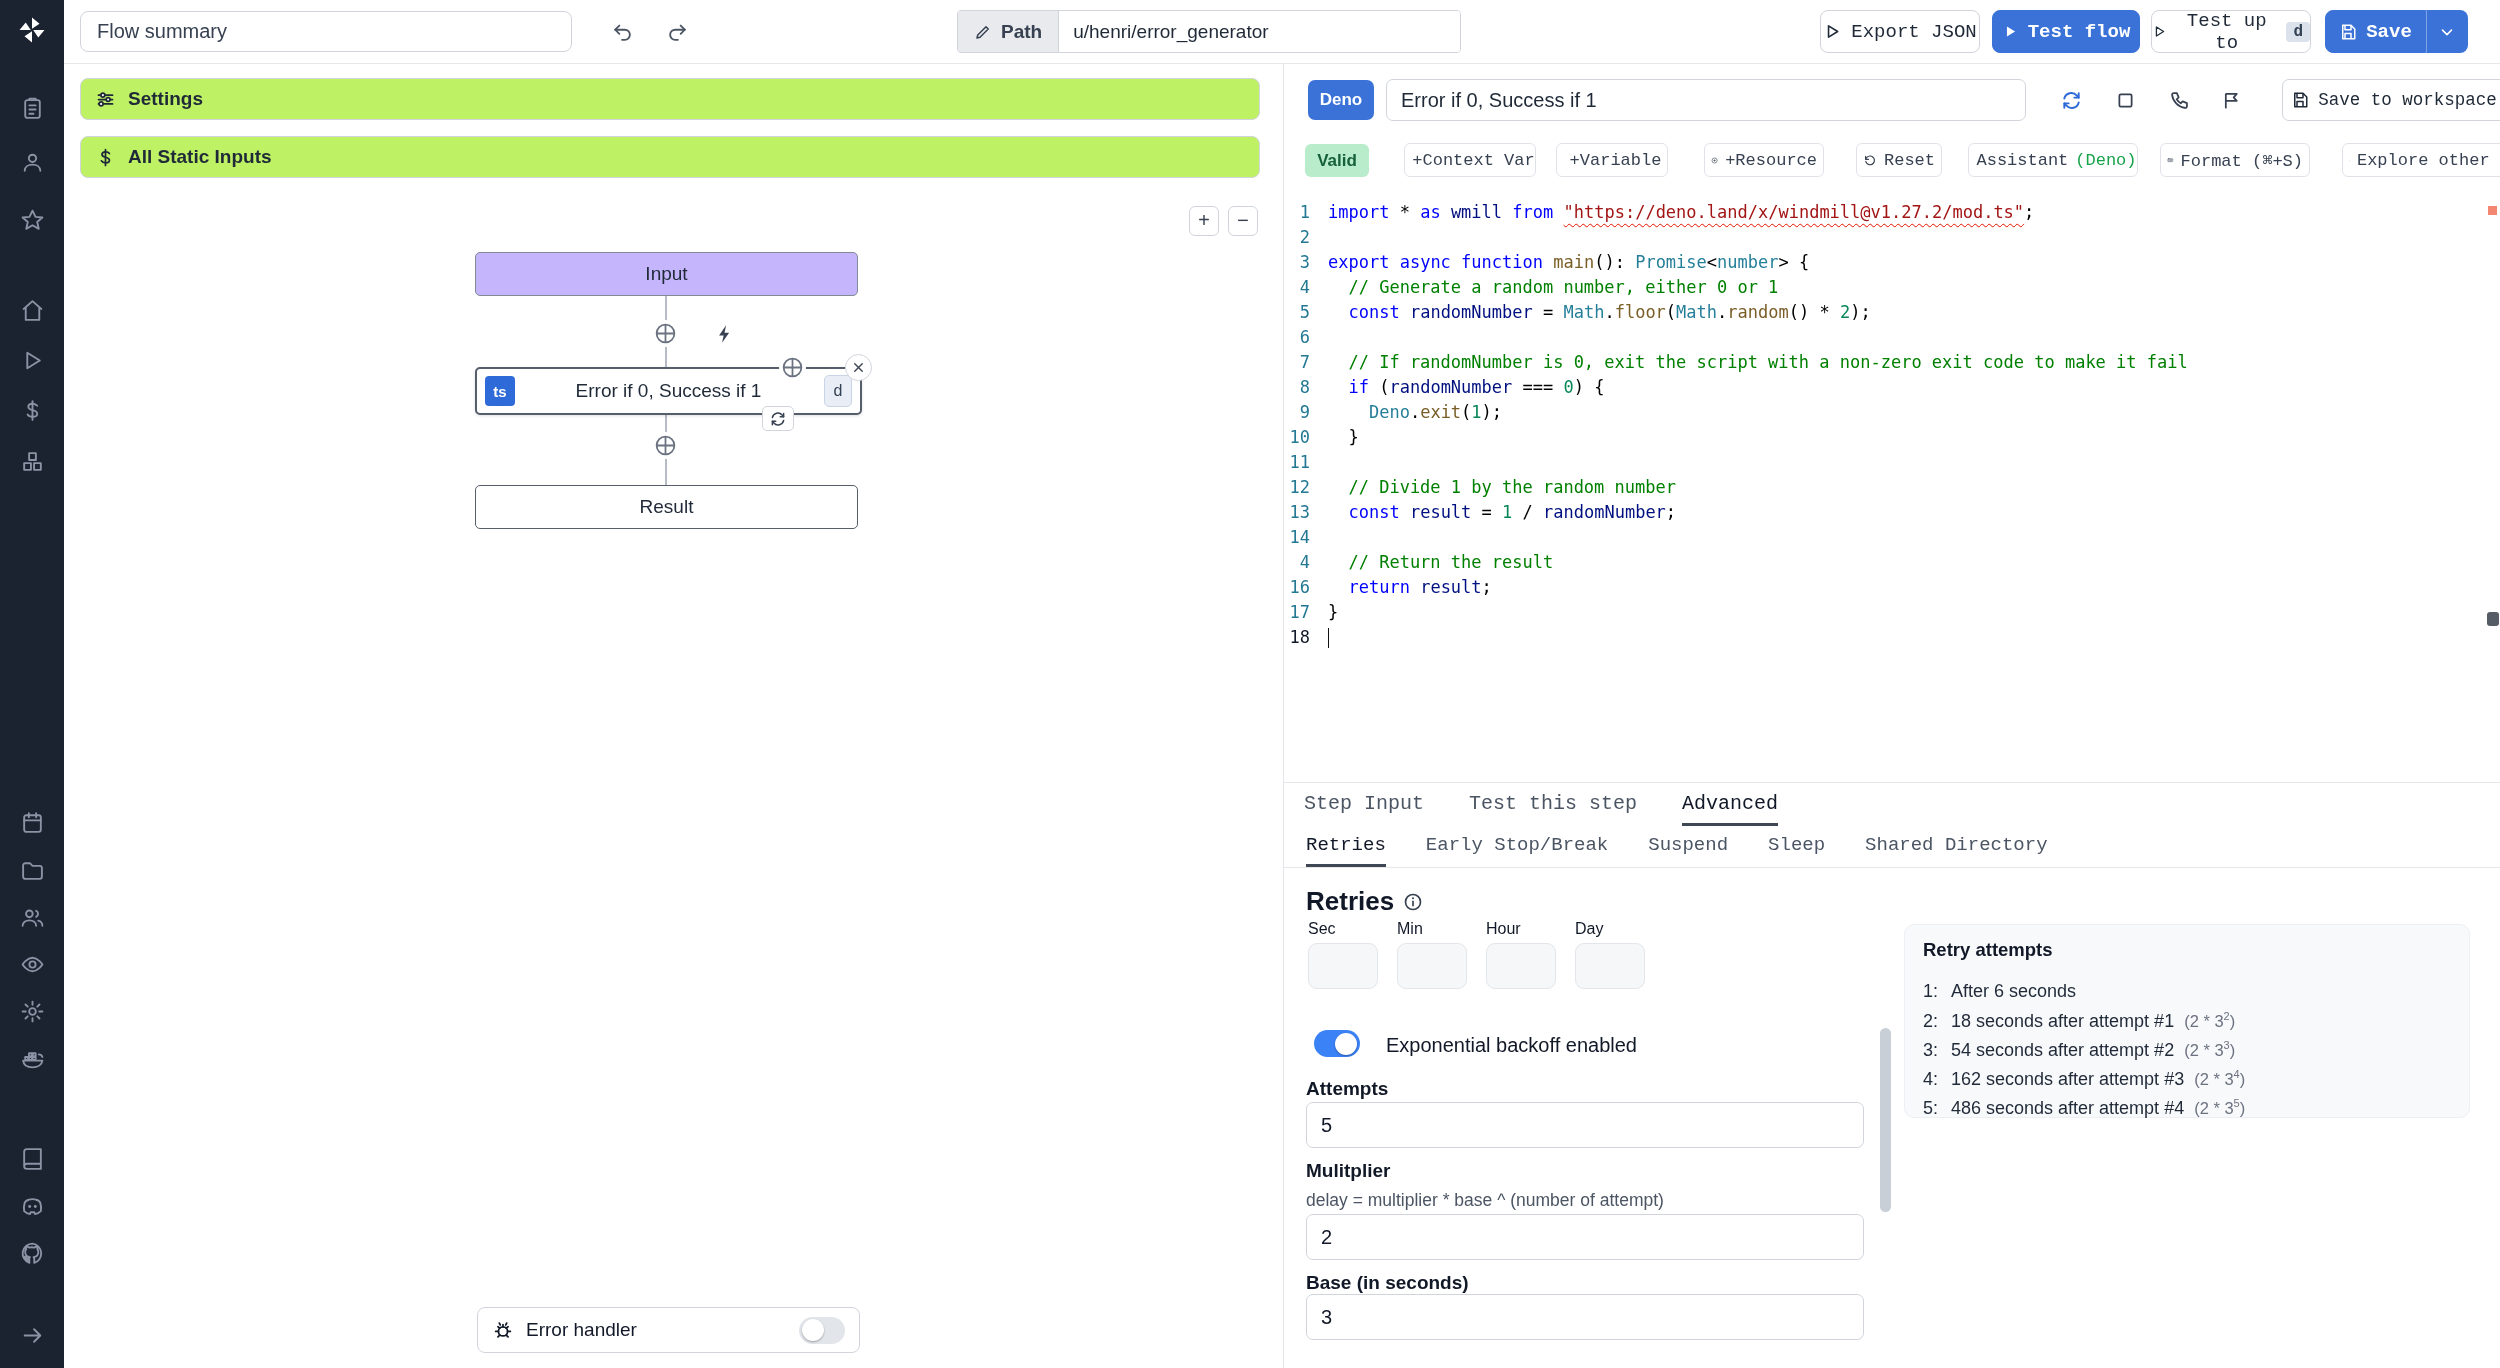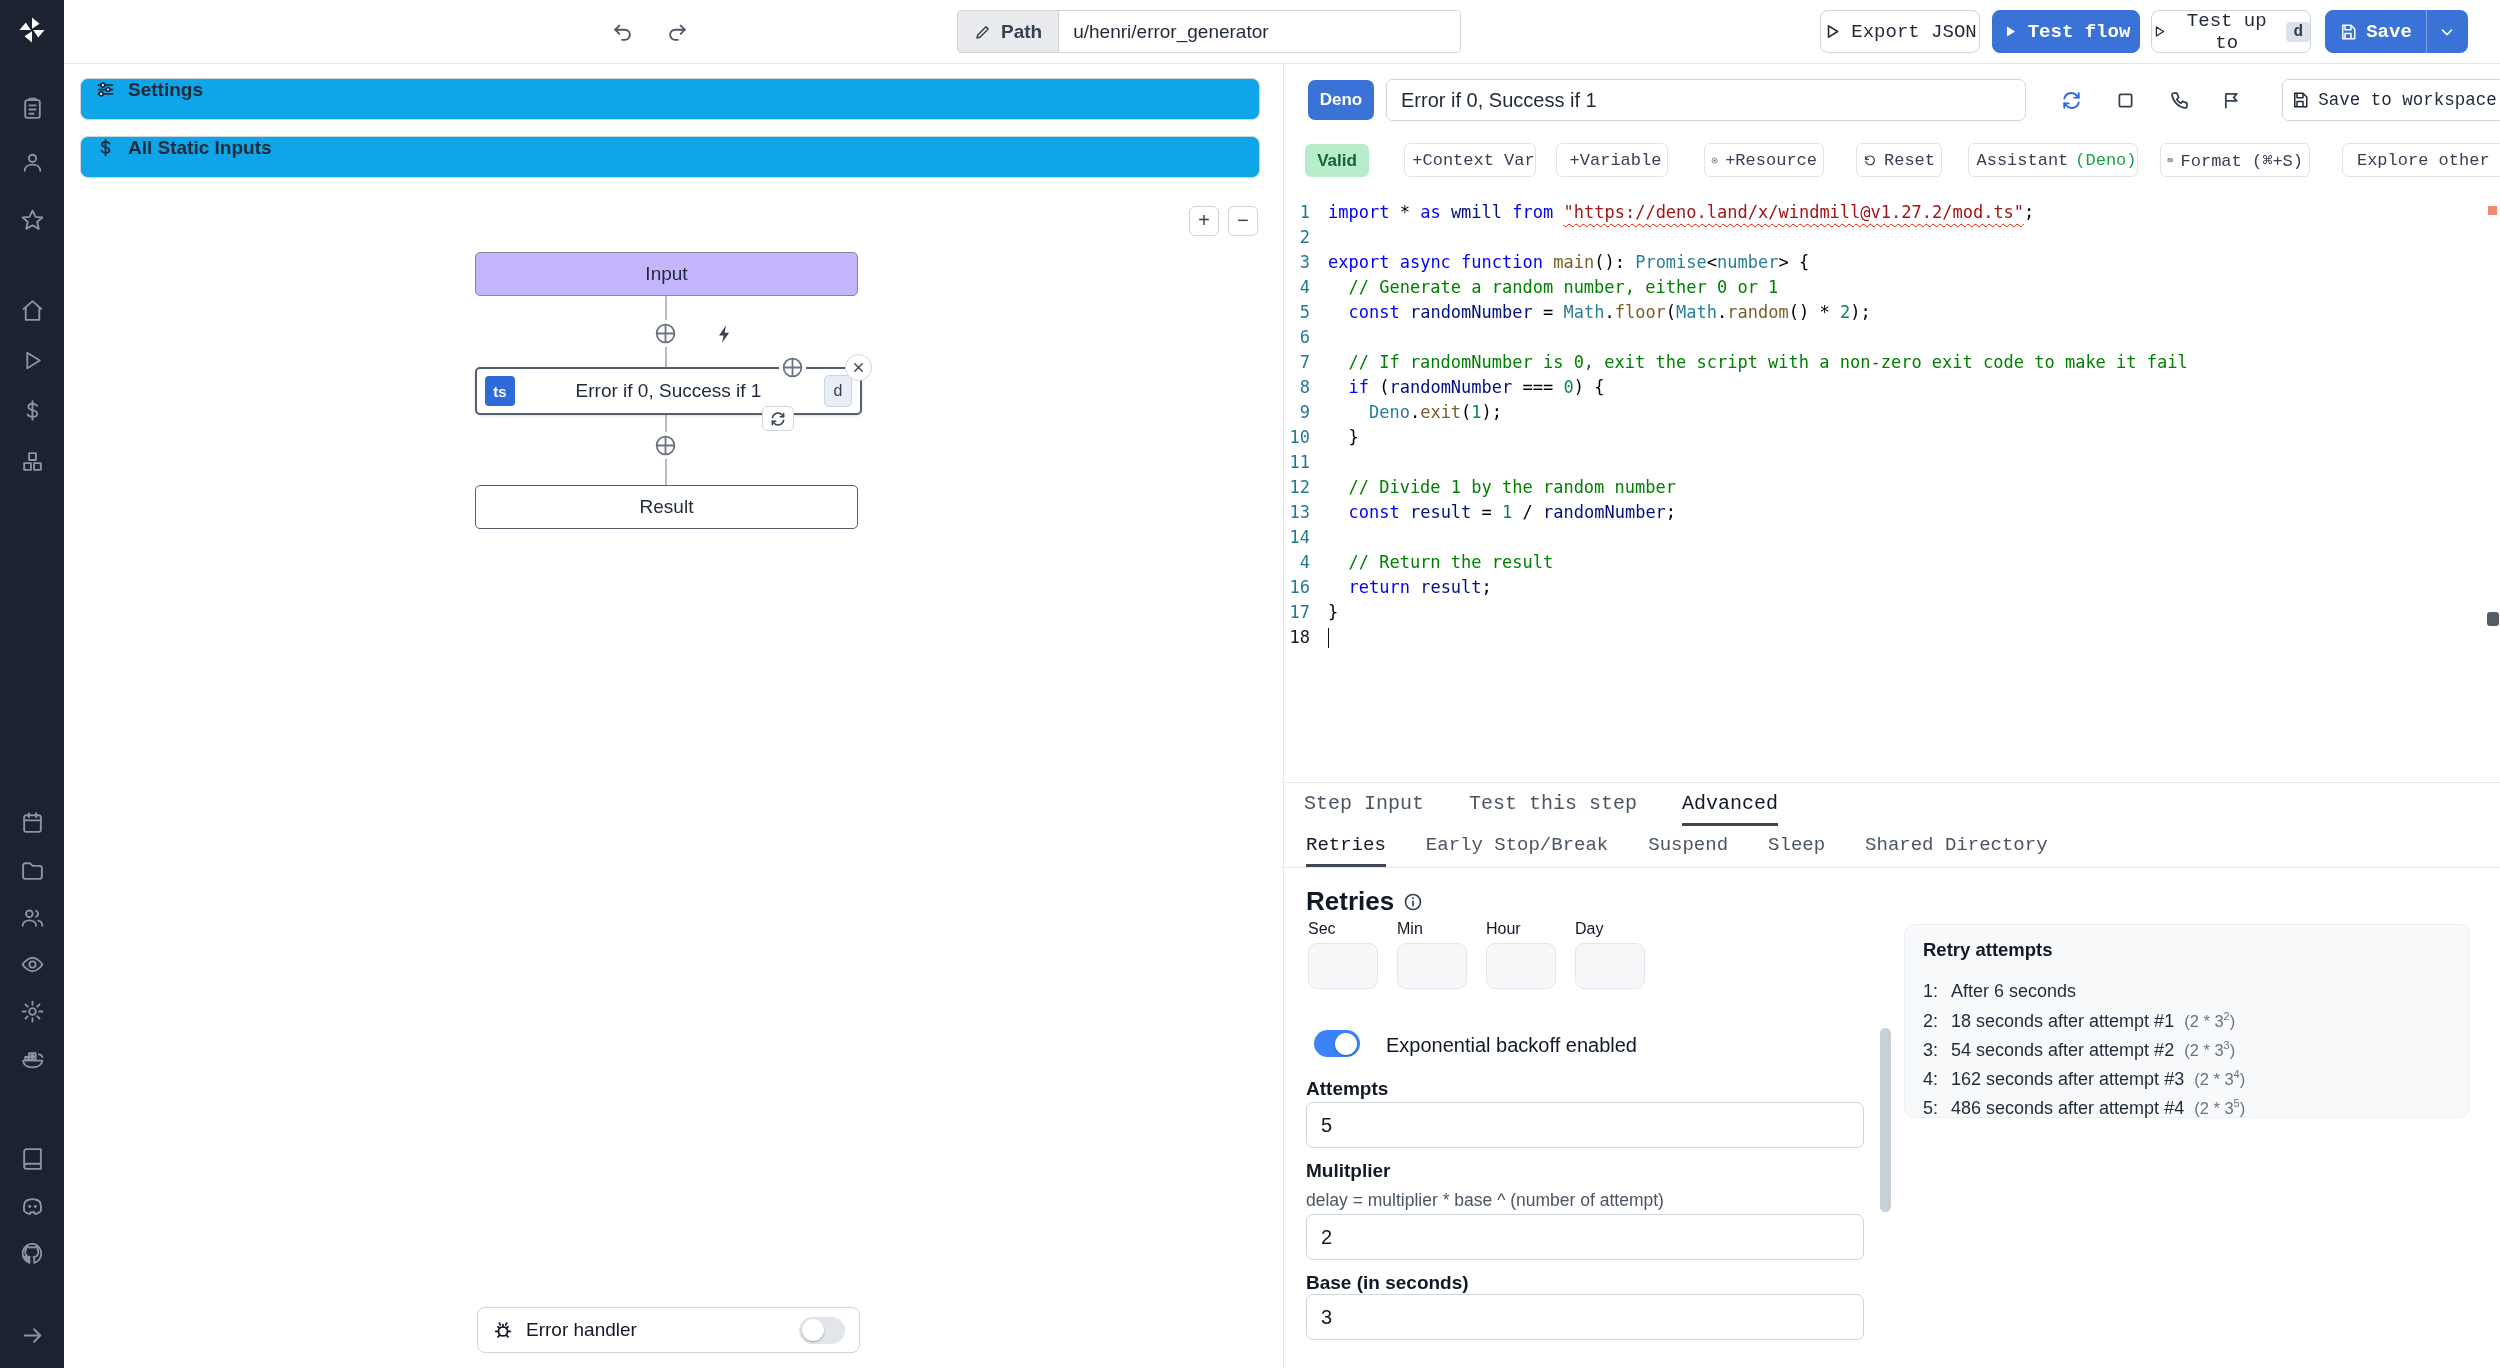--- a/index.html
+++ b/index.html
@@ -41,21 +41,21 @@
   #test-flow{left:1928px;width:148px}
   #test-upto{left:2087px;width:160px}
   .kbd{background:#dbe2ec;color:#334155;border-radius:4px;padding:1px 7px;font-size:16px;font-weight:600}
   #save-group{position:absolute;left:2261px;top:10px;height:43px;display:flex}
   #save-main{position:static;height:100%;border-radius:8px 0 0 8px;width:101px}
   #save-caret{position:static;height:100%;border-radius:0 8px 8px 0;width:42px;border-left:1px solid rgba(255,255,255,.35)}
 
   
   #flow-panel{position:absolute;left:64px;top:64px;width:1220px;height:1304px;background:#fff;border-right:1px solid var(--border-light)}
   .collapse-box{position:absolute;left:16px;width:1180px;height:42px;border:1px solid var(--border);border-radius:8px;
-    display:flex;align-items:flex-start;gap:12px;padding:0 14px;font-size:19px;font-weight:600;color:#1f2937;background:#0ea5e9}
+    display:flex;align-items:center;gap:12px;padding:0 14px;font-size:19px;font-weight:600;color:#1f2937;background:#bef264}
   #settings-box{top:14px}
   #static-box{top:72px}
   .zoom-btn{position:absolute;top:142px;width:30px;height:30px;border:1px solid var(--border);border-radius:6px;
     background:#fff;display:flex;align-items:center;justify-content:center;font-size:20px;color:#374151}
   #zoom-in{left:1125px}#zoom-out{left:1164px}
   .connector{position:absolute;left:601px;width:2px;background:#b6bcc5}
   #conn1{top:232px;height:71px}
   #conn2{top:351px;height:70px}
   .node{position:absolute;left:411px;display:flex;align-items:center;justify-content:center;font-size:19px;
     color:#1f2937;border-radius:5px;background:#fff}
@@ -274,20 +274,21 @@
         </svg>
       </div>
       <div class="sb-icon" style="top: 1315px;">
         <svg viewBox="0 0 24 24" fill="none" stroke="currentColor" stroke-width="1.8" stroke-linecap="round" stroke-linejoin="round">
           <path d="M4.5 12H19M13.5 6l6 6-6 6"></path>
         </svg>
       </div>
     </aside>
 
   <header id="topbar">
+    <input id="flow-summary" value="Flow summary" style="">
     <button class="ghost-btn" id="undo">
       <svg viewBox="0 0 24 24" width="22" height="22" fill="none" stroke="currentColor" stroke-width="2" stroke-linecap="round" stroke-linejoin="round">
           <path d="M8 5L3.5 9.5 8 14"></path>
           <path d="M3.5 9.5H14a5.5 5.5 0 1 1 0 11h-3"></path>
         </svg>
     </button>
     <button class="ghost-btn" id="redo">
       <svg viewBox="0 0 24 24" width="22" height="22" fill="none" stroke="currentColor" stroke-width="2" stroke-linecap="round" stroke-linejoin="round">
           <path d="M16 5l4.5 4.5L16 14"></path>
           <path d="M20.5 9.5H10a5.5 5.5 0 1 0 0 11h3"></path>

